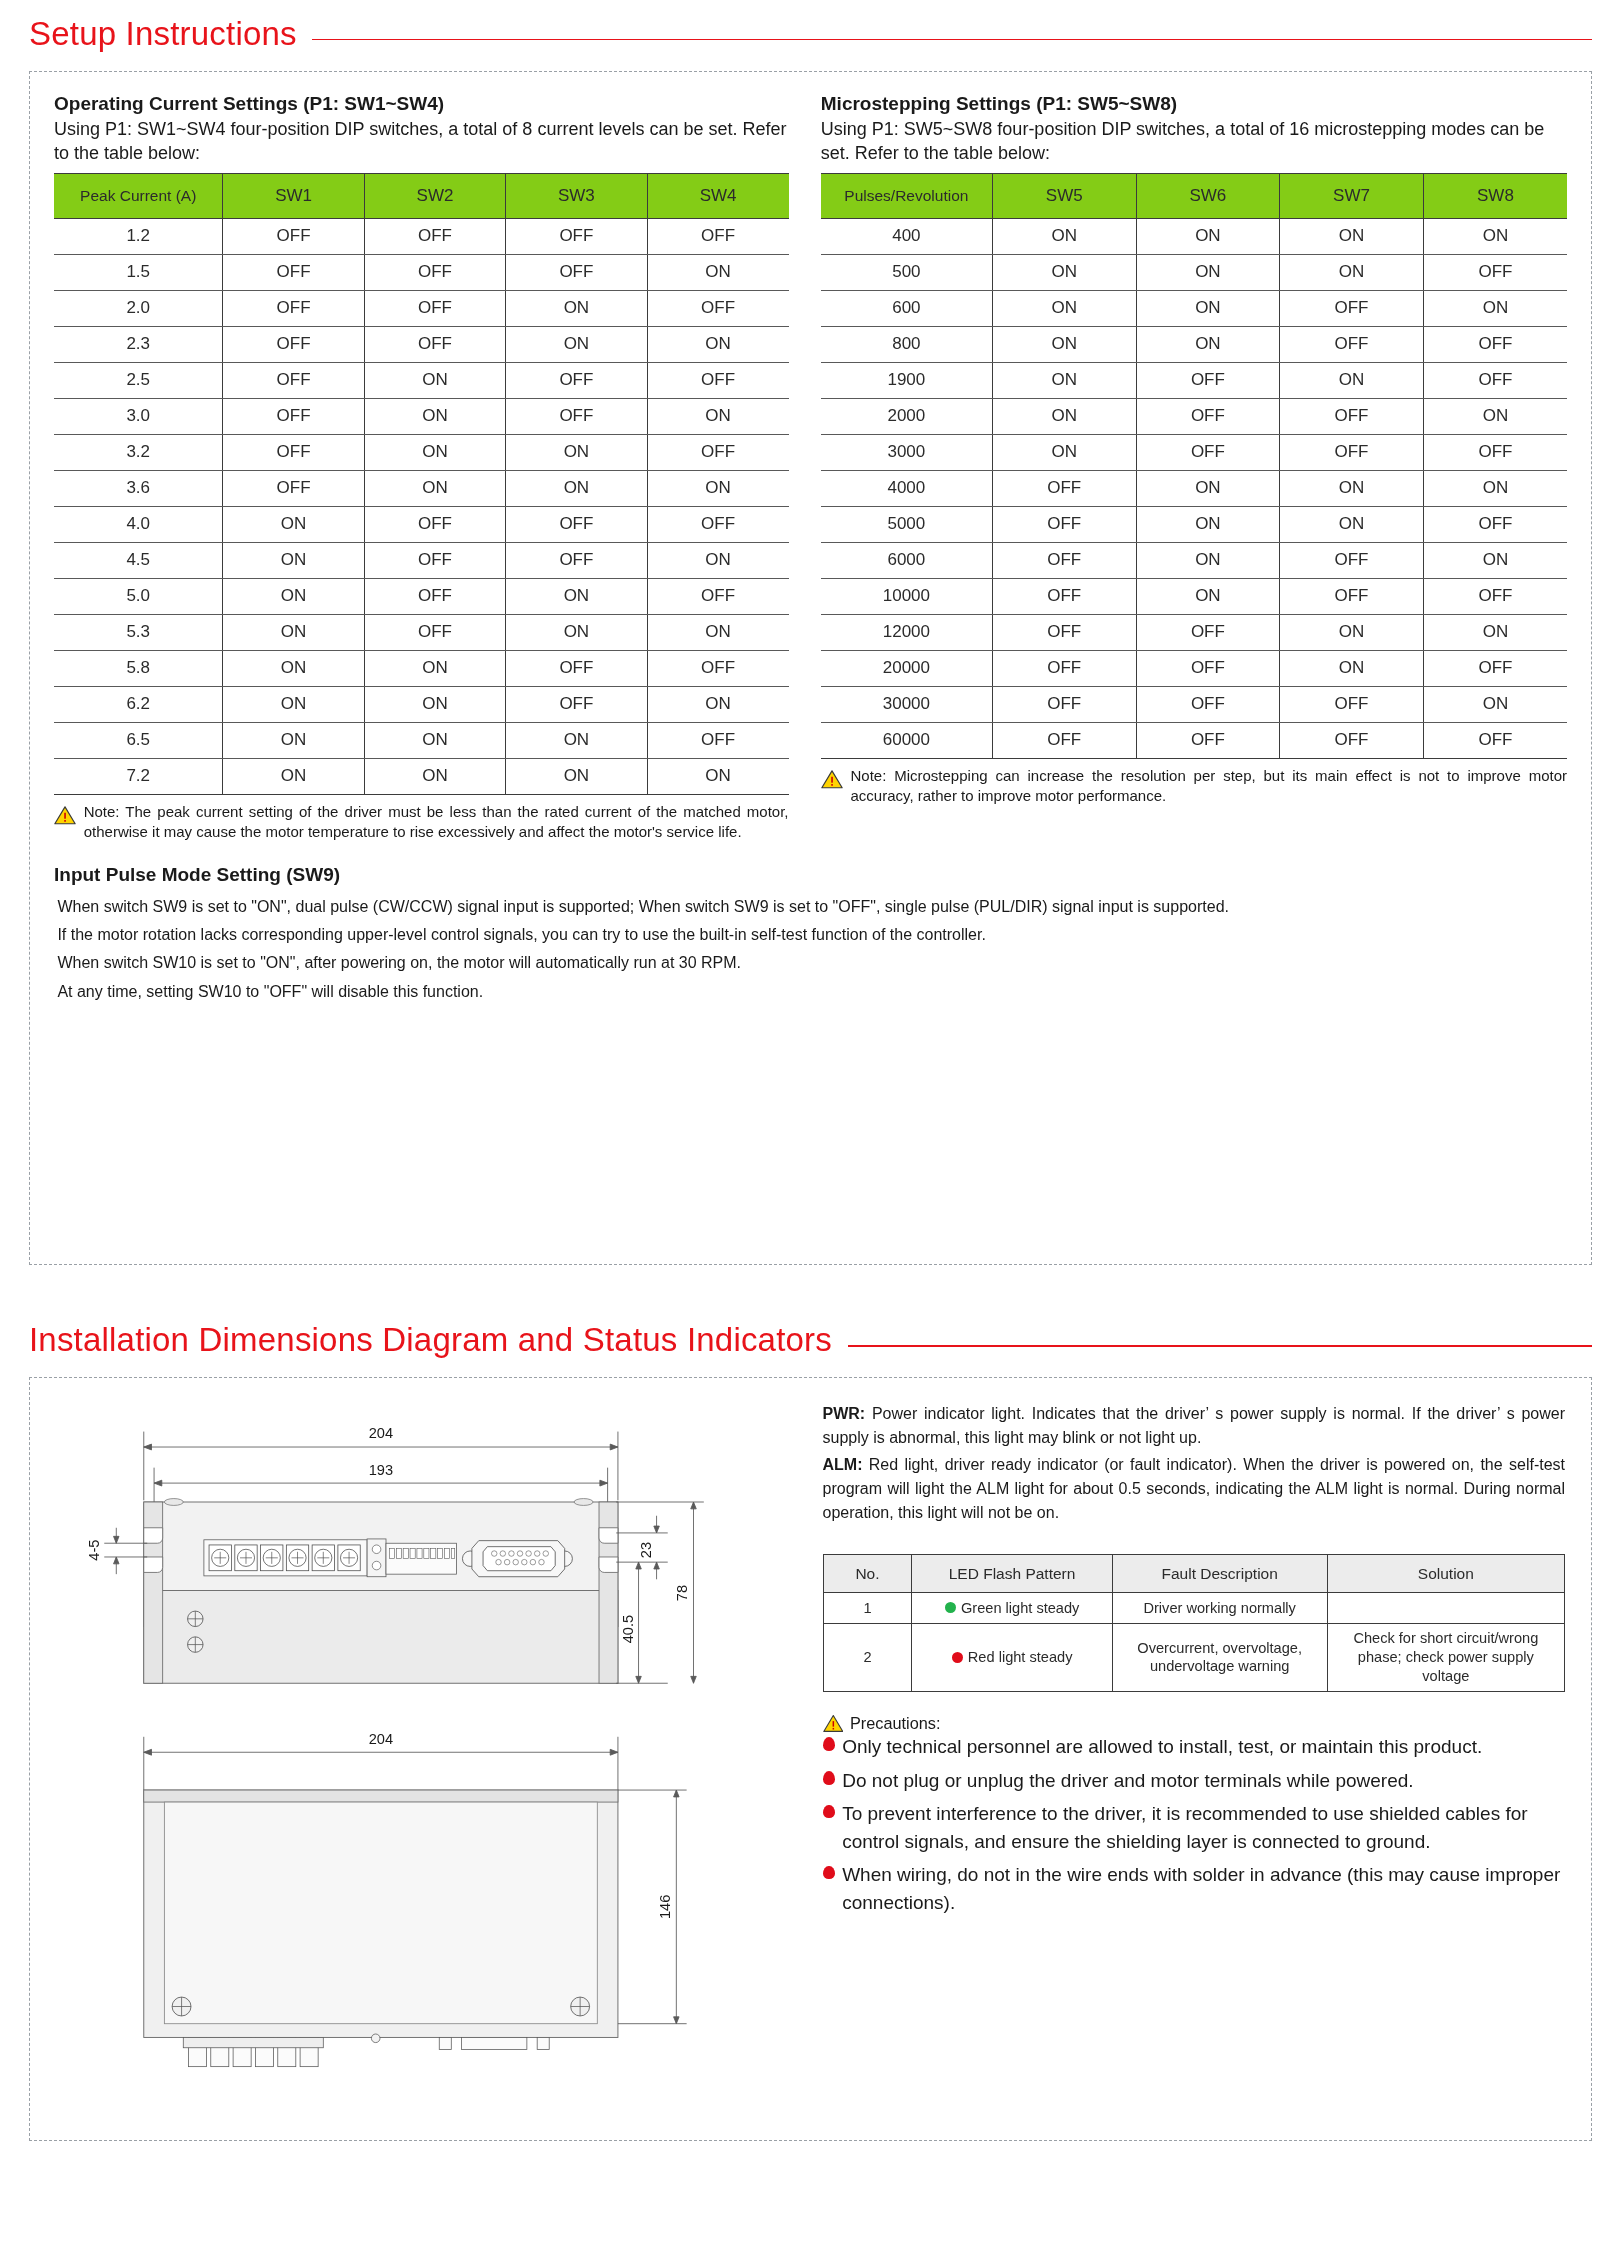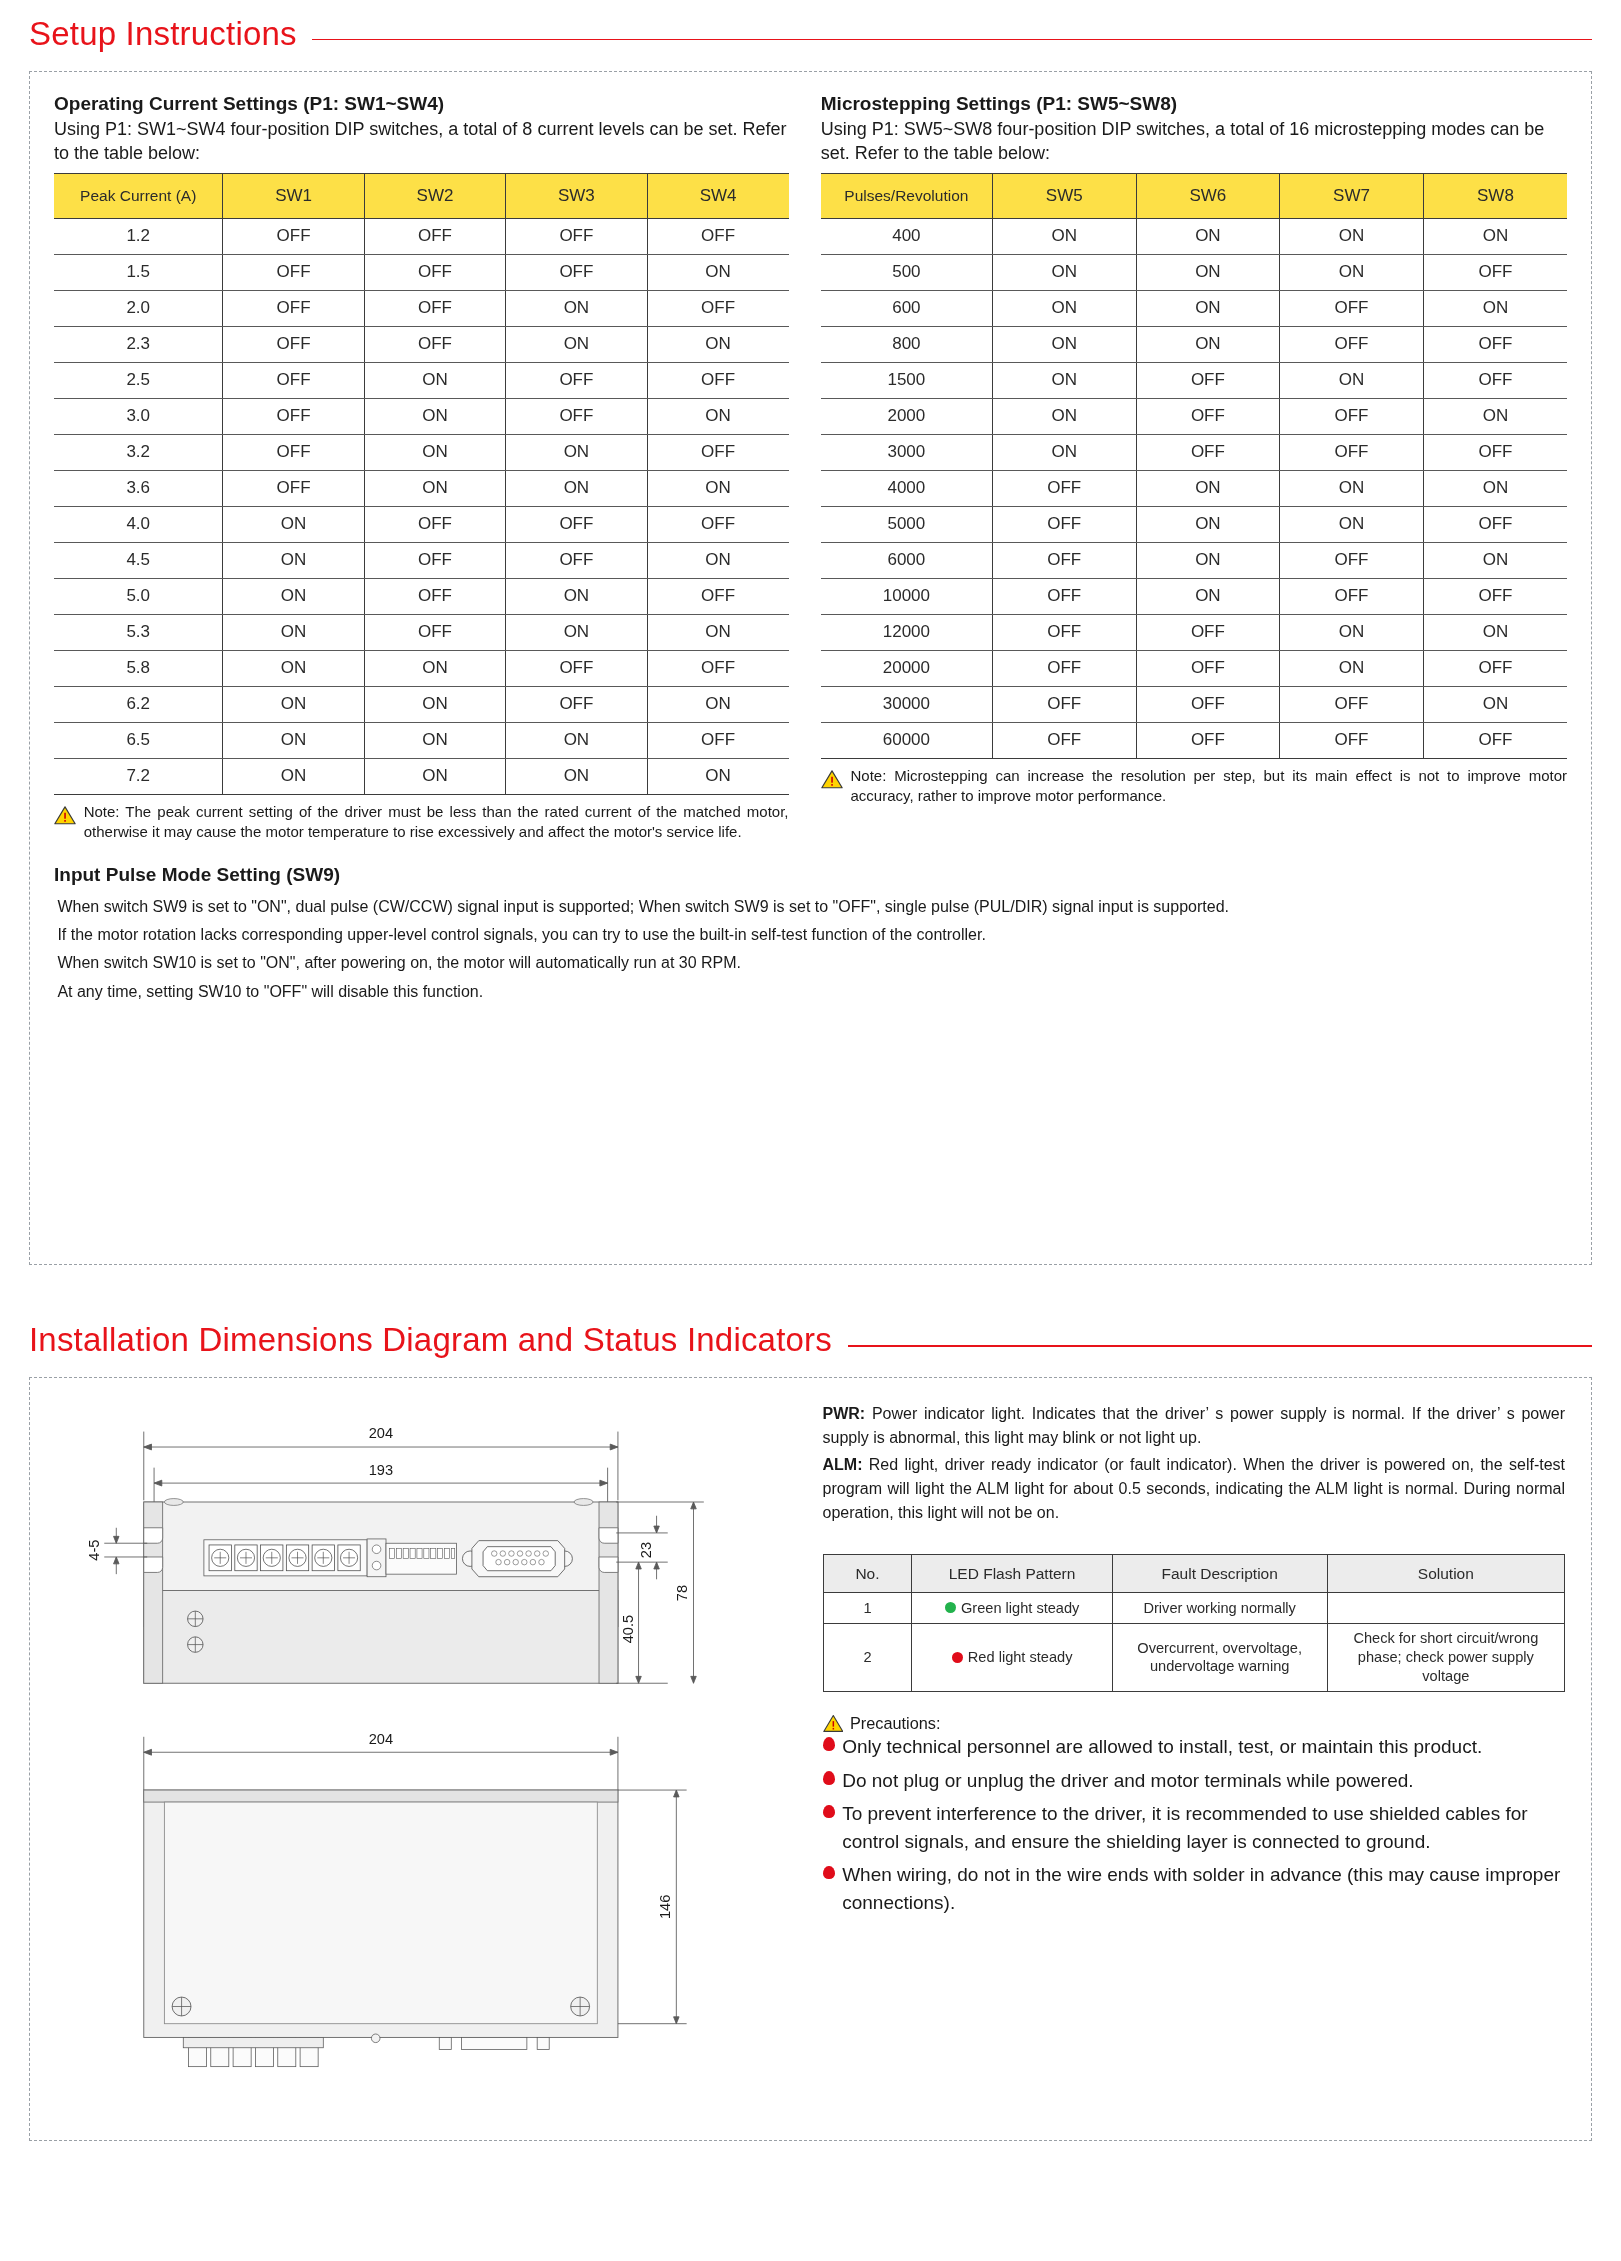--- a/index.html
+++ b/index.html
@@ -45,21 +45,21 @@
     border-right:0.9px solid #3b3b3b;
     border-bottom:0.9px solid #595959;
     text-align:center;
     font-size:17px;
     color:#2b2b2b;
     height:36px;
     padding:0 1.7px;
     font-weight:normal;
   }
   table.dip thead th {
-    background:#fde047;
+    background:#84cc16;
     border-top:1.7px solid #3b3b3b;
     border-bottom:0.9px solid #3b3b3b;
     height:45px;
   }
   table.dip tr th:first-child, table.dip tr td:first-child { border-left:none; }
   table.dip tr th:last-child,  table.dip tr td:last-child  { border-right:none; }
   table.dip tbody tr:last-child td { border-bottom:1.3px solid #3b3b3b; }
   table.dip thead th.narrow { font-size:15.5px; }
 
   
@@ -290,21 +290,21 @@
                 <td>ON</td>
               </tr>
               <tr>
                 <td>800</td>
                 <td>ON</td>
                 <td>ON</td>
                 <td>OFF</td>
                 <td>OFF</td>
               </tr>
               <tr>
-                <td>1500</td>
+                <td>1900</td>
                 <td>ON</td>
                 <td>OFF</td>
                 <td>ON</td>
                 <td>OFF</td>
               </tr>
               <tr>
                 <td>2000</td>
                 <td>ON</td>
                 <td>OFF</td>
                 <td>OFF</td>

